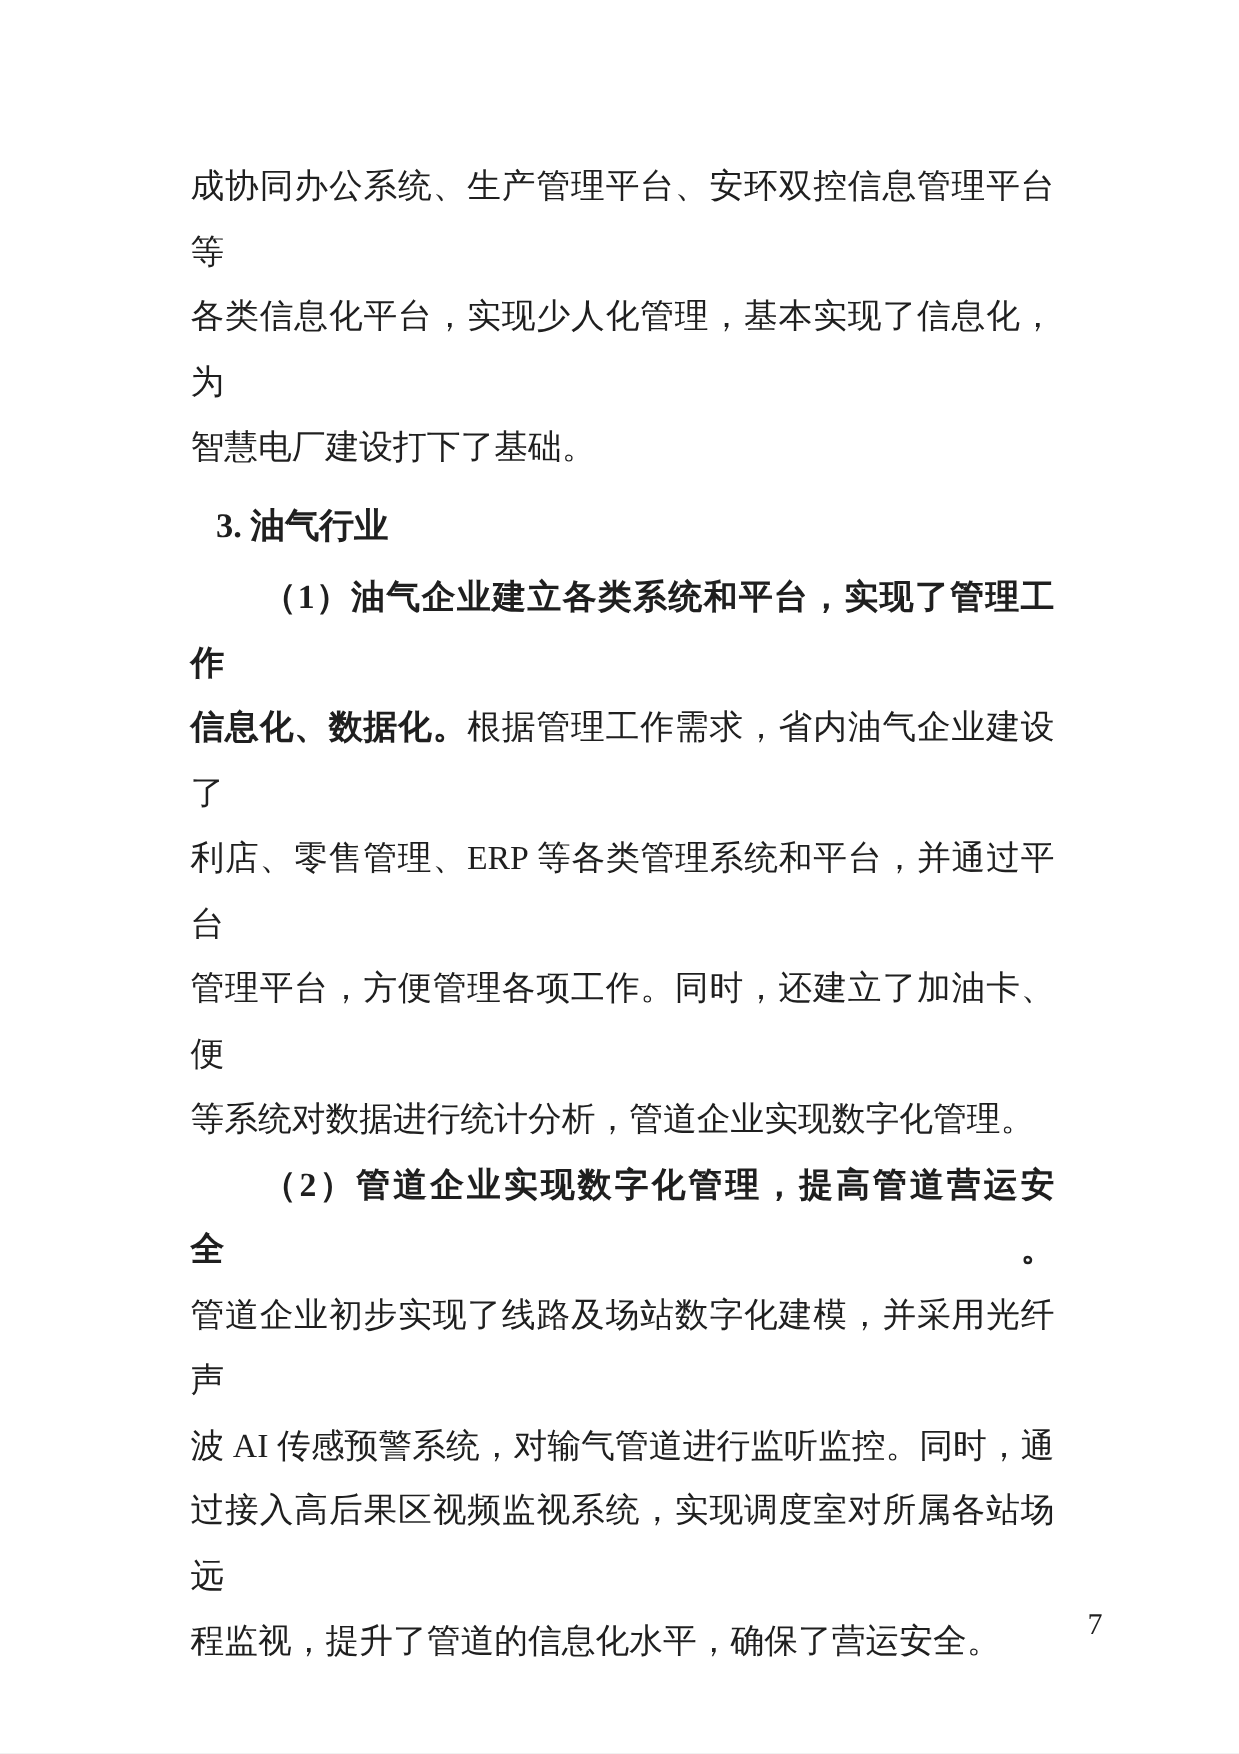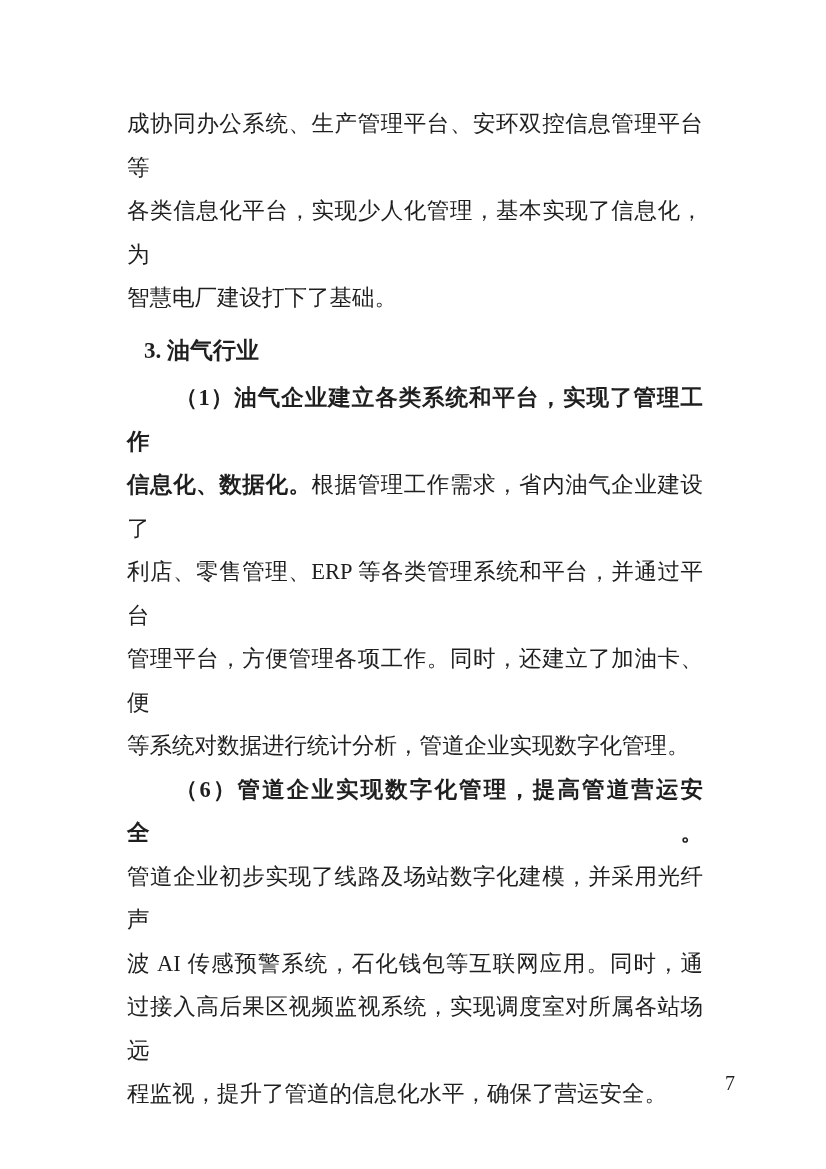--- a/index.html
+++ b/index.html
@@ -58,22 +58,22 @@
     <div class="line last"><span>智慧电厂建设打下了基础。</span></div>
 
     <div class="h"><span>3. 油气行业</span></div>
 
     <div class="line ind"><span class="b">（1）油气企业建立各类系统和平台，实现了管理工作</span></div>
     <div class="line"><span class="b">信息化、数据化。</span><span>根据管理工作需求，省内油气企业建设了</span></div>
     <div class="line"><span>利店、零售管理、ERP 等各类管理系统和平台，并通过平台</span></div>
     <div class="line"><span>管理平台，方便管理各项工作。同时，还建立了加油卡、便</span></div>
     <div class="line last"><span>等系统对数据进行统计分析，管道企业实现数字化管理。</span></div>
 
-    <div class="line ind"><span class="b">（6）管道企业实现数字化管理，提高管道营运安全。</span></div>
+    <div class="line ind"><span class="b">（2）管道企业实现数字化管理，提高管道营运安全。</span></div>
     <div class="line"><span>管道企业初步实现了线路及场站数字化建模，并采用光纤声</span></div>
-    <div class="line"><span>波 AI 传感预警系统，石化钱包等互联网应用。同时，通</span></div>
+    <div class="line"><span>波 AI 传感预警系统，对输气管道进行监听监控。同时，通</span></div>
     <div class="line"><span>过接入高后果区视频监视系统，实现调度室对所属各站场远</span></div>
     <div class="line last"><span>程监视，提升了管道的信息化水平，确保了营运安全。</span></div>
 
   </div>
 
   <div class="pageno">7</div>
 </div>
 
 </body></html>

